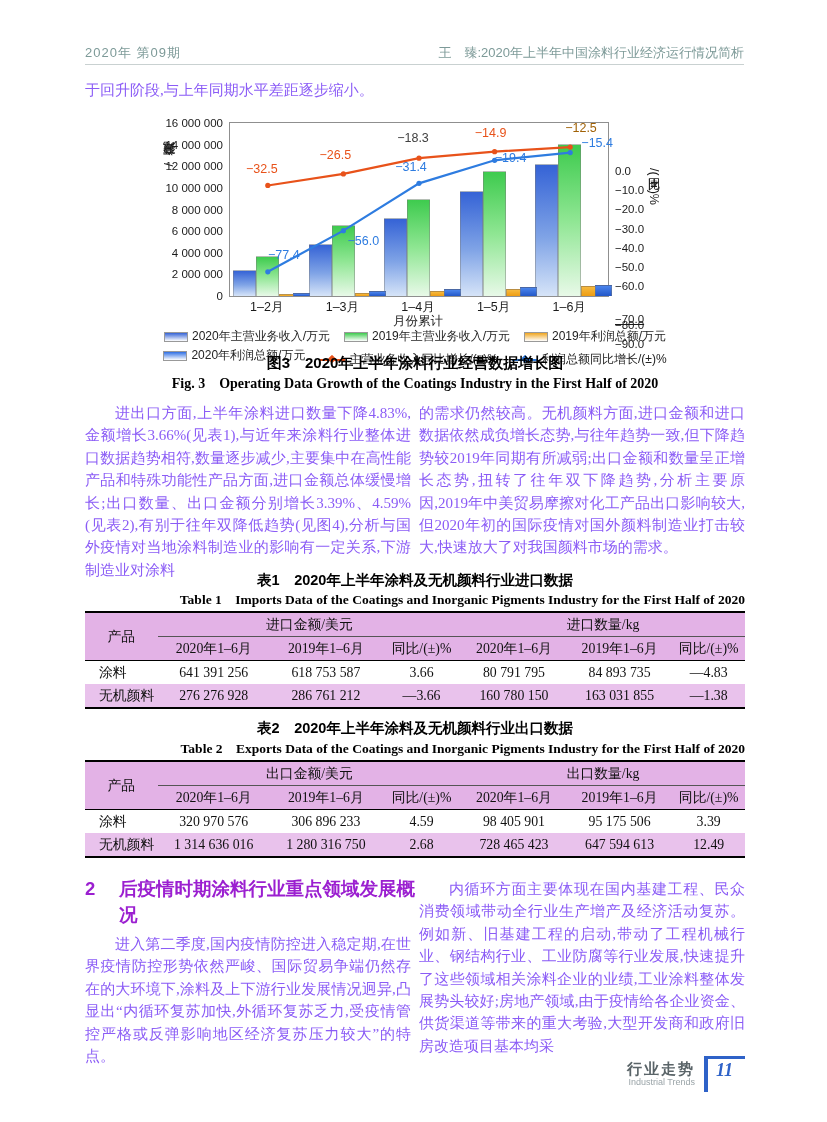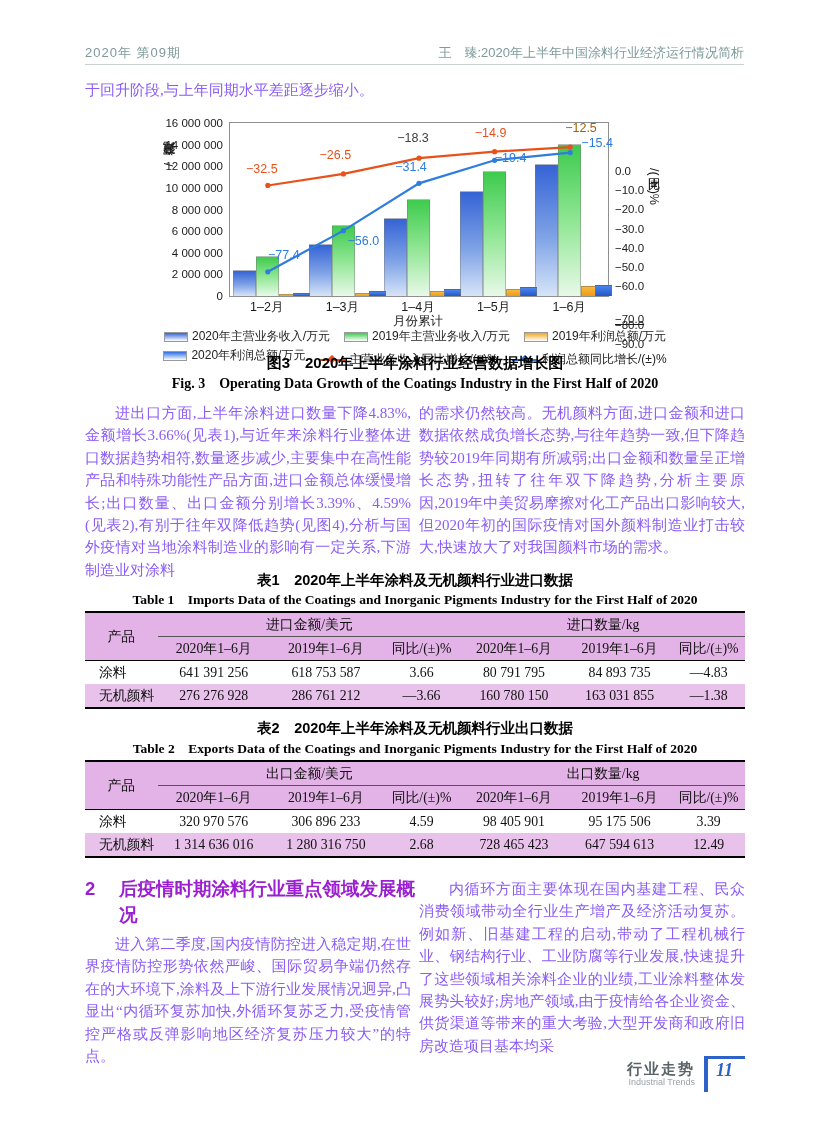--- a/index.html
+++ b/index.html
@@ -31,21 +31,21 @@
   .legend{position:absolute;left:0;width:660px;text-align:center;font-size:12px;color:#222;}
   .leg-item{display:inline-flex;align-items:center;margin:0 7px;gap:4px;white-space:nowrap;}
   .leg-swatch{display:inline-block;width:22px;height:8px;}
   .leg-line{position:relative;display:inline-block;width:26px;height:2px;}
   .leg-line i{position:absolute;left:10px;top:-2.5px;width:6px;height:6px;border-radius:1px;transform:rotate(45deg);}
   .caption-zh{top:354px;left:85px;width:660px;text-align:center;font-weight:bold;font-size:15px;color:#000;}
   .caption-en{top:375px;left:85px;width:660px;text-align:center;font-weight:bold;font-size:14px;
               font-family:"Liberation Serif",serif;color:#000;}
   
   .tbl-title-zh{left:85px;width:660px;text-align:center;font-weight:bold;font-size:14.5px;color:#000;}
-  .tbl-title-en{left:85px;width:660px;text-align:center;font-weight:bold;font-size:13.5px;
+  .tbl-title-en{left:85px;width:660px;text-align:right;font-weight:bold;font-size:13.5px;
                 font-family:"Liberation Serif",serif;color:#000;}
   table.data{border-collapse:collapse;table-layout:fixed;width:660px;
              font-family:"Liberation Serif",serif;font-size:13.8px;color:#101010;
              border-top:2px solid #000;border-bottom:2px solid #000;}
   table.data th,table.data td{font-weight:normal;padding:1px 3px;text-align:center;height:21px;overflow:hidden;}
   table.data thead th{background:#e3b2e6;}
   table.data thead{border-bottom:1.5px solid #000;}
   table.data th.grp{border-bottom:1px solid #555;}
   table.data tbody tr:nth-child(2n){background:#e9c2ec;}
   table.data tbody th{text-align:left;padding-left:14px;font-weight:normal;}

